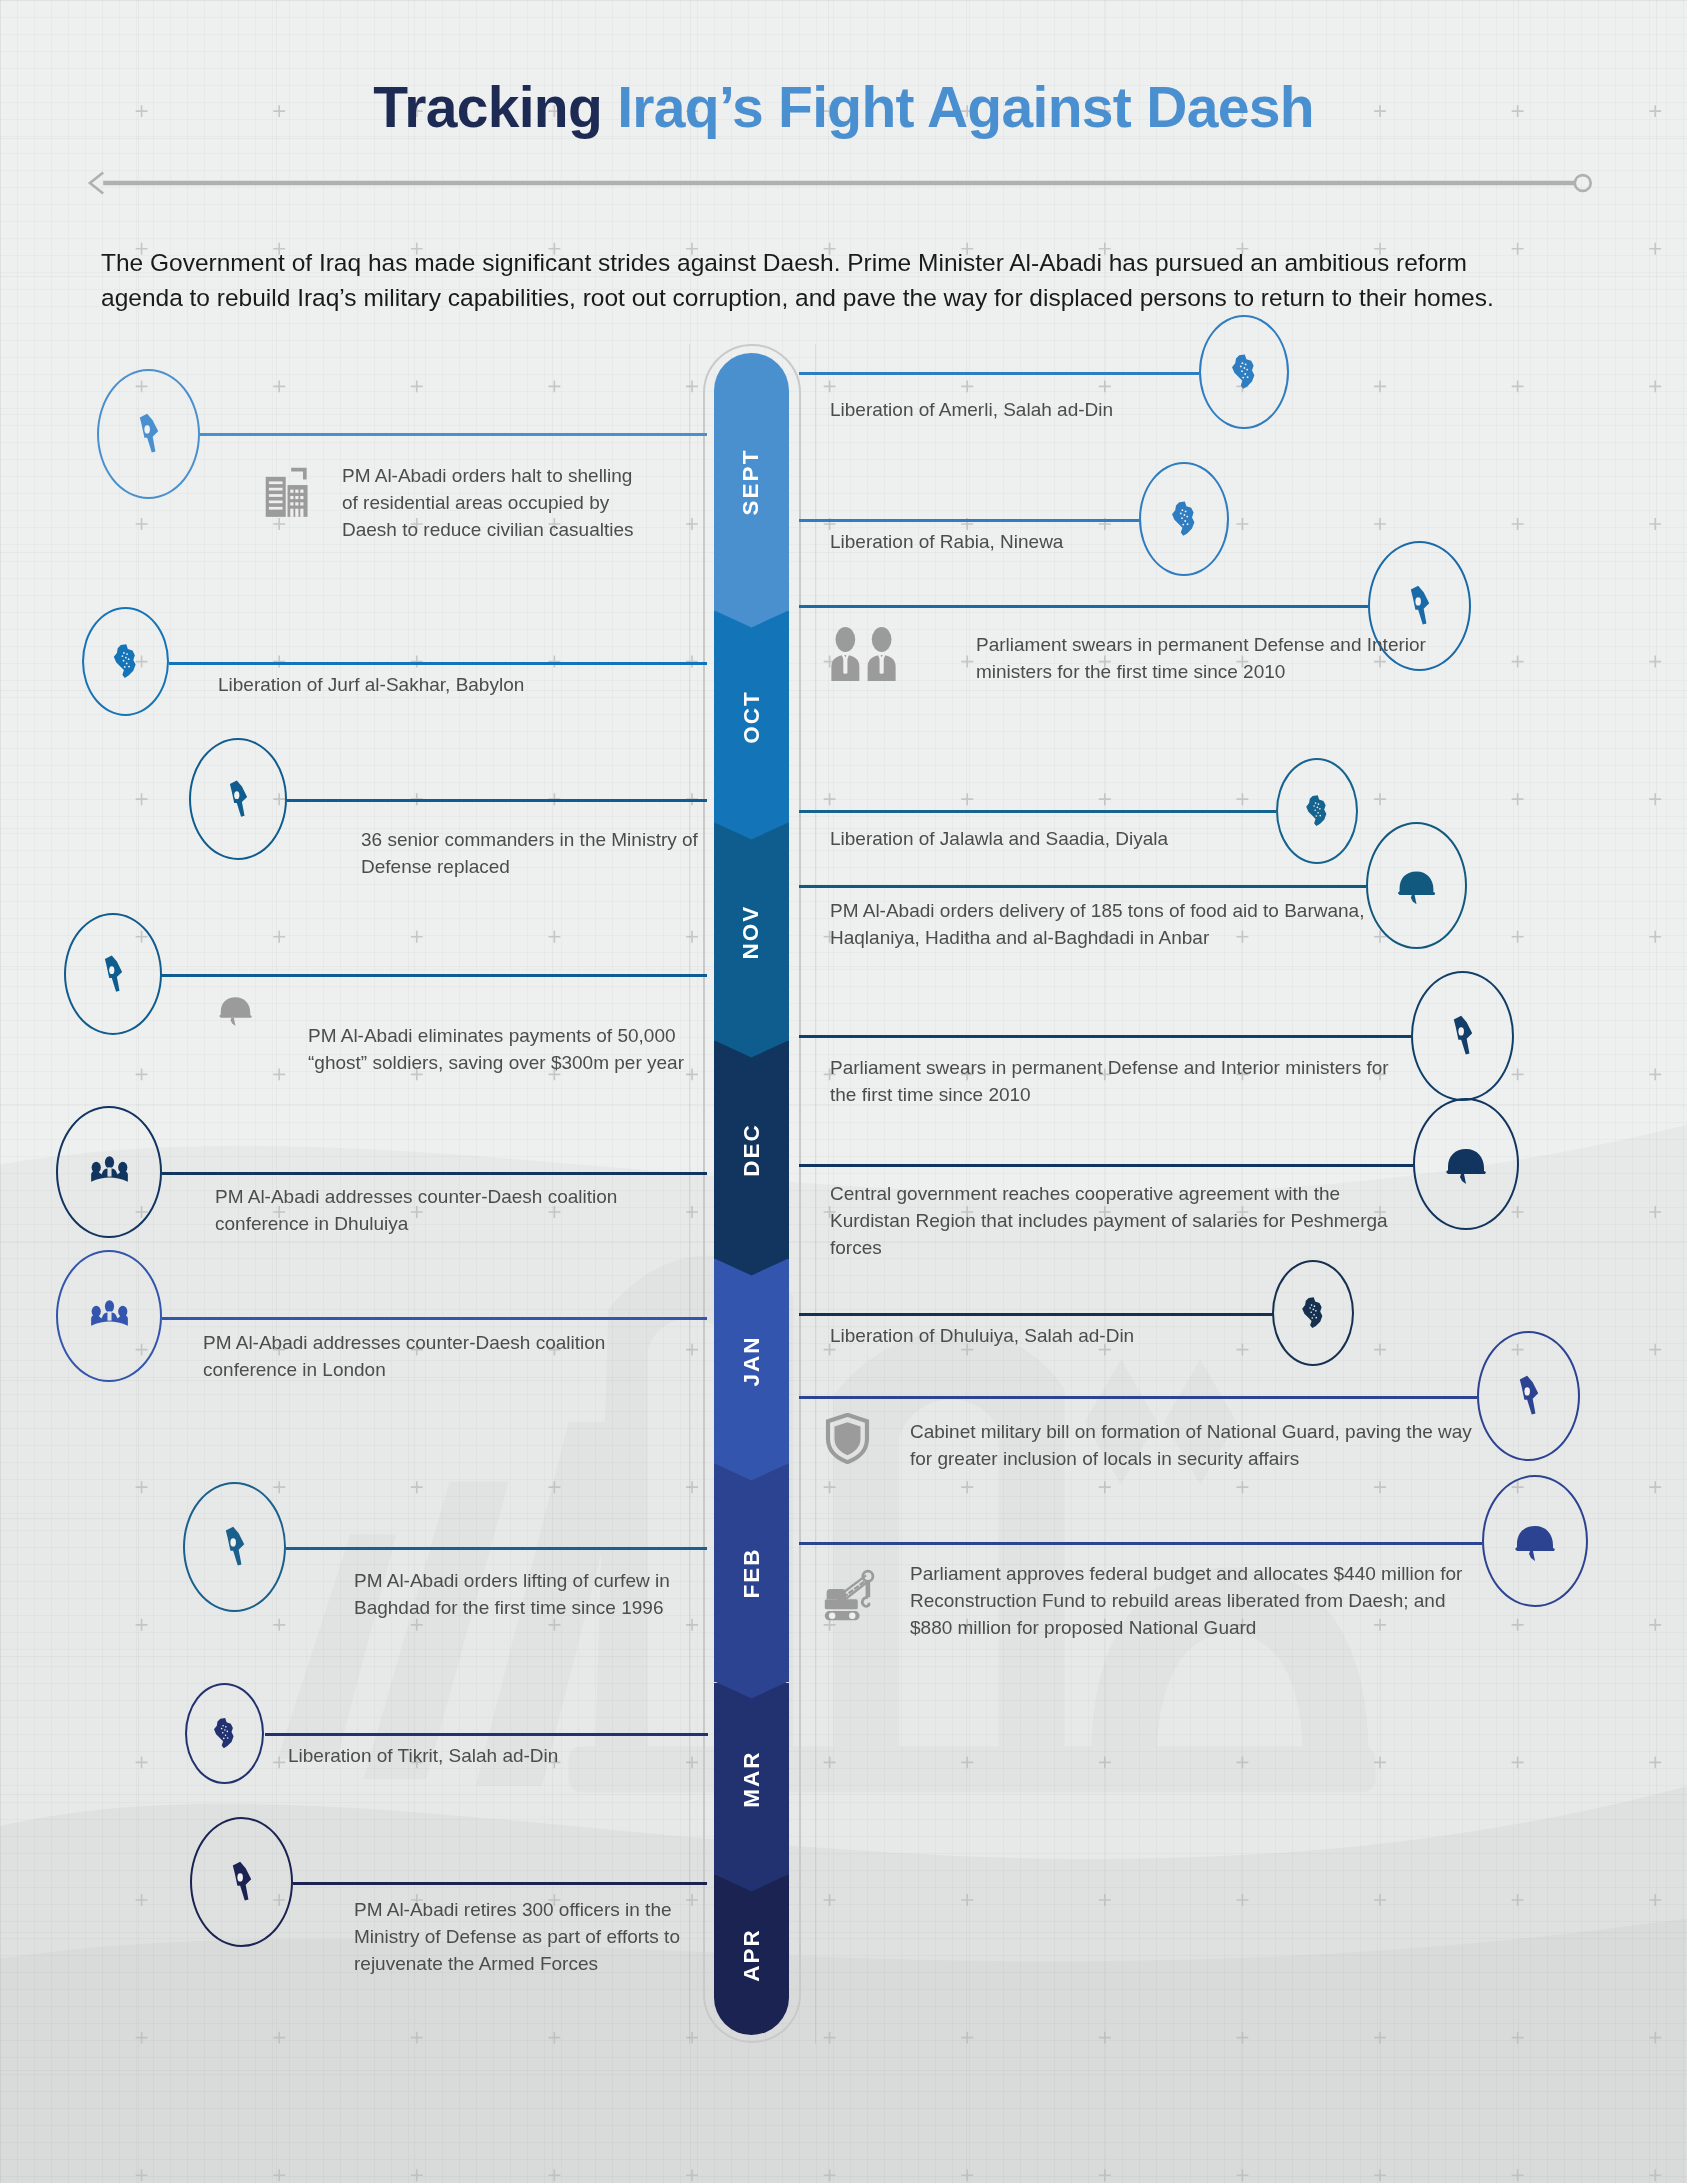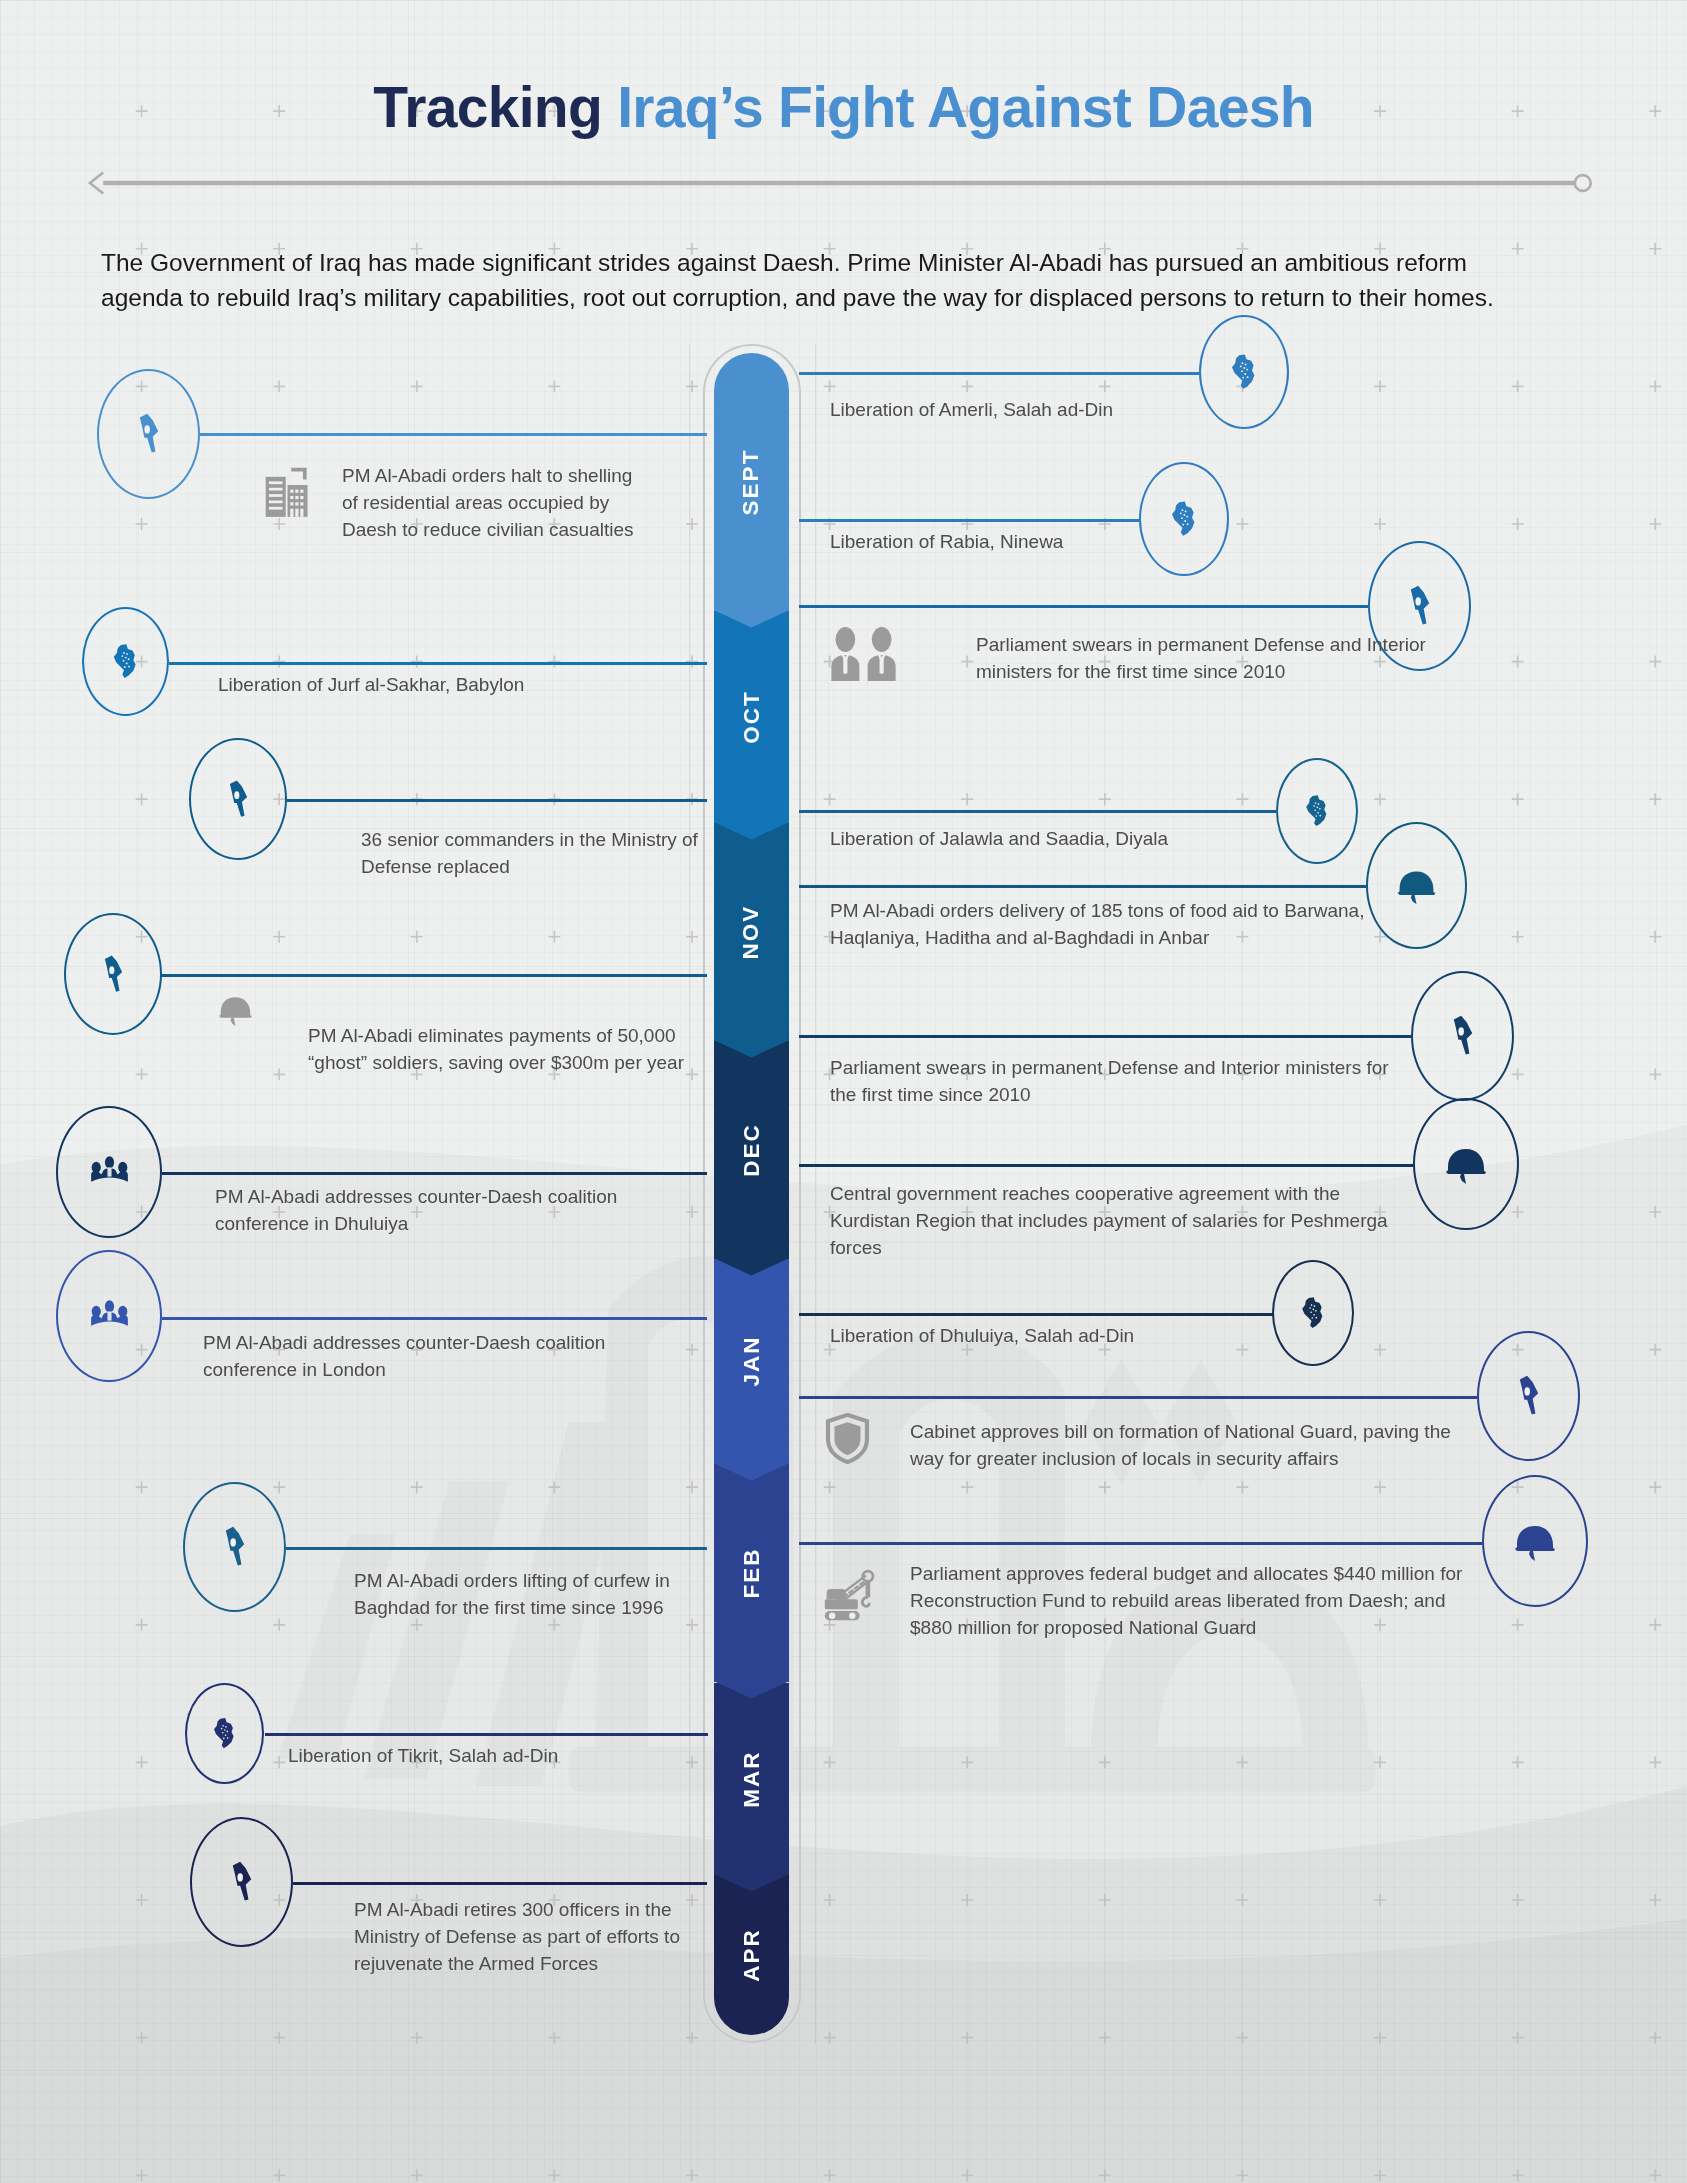--- a/index.html
+++ b/index.html
@@ -632,21 +632,21 @@
     <div class="bubble" style="width: 103px; height: 130px; left: 1477px; top: 1331px; border: 2.6px solid rgb(44, 67, 145);">
       <svg viewBox="0 0 100 100" width="46" height="46">
         <path d="M30 14 L46 6 L58 20 L70 44 L58 56 L64 88 L56 90 L46 58 L40 58 L34 30 Z" fill="#2c4391"></path>
         <ellipse cx="46" cy="40" rx="6" ry="9" fill="#f2f2f2"></ellipse>
       </svg>
     </div>
     <div class="evt-icon" style="left: 824px; top: 1413px;"><svg viewBox="0 0 100 110" width="47" height="51">
         <path d="M50 4 L92 18 L92 56 C92 82 72 98 50 106 C28 98 8 82 8 56 L8 18 Z" fill="none" stroke="#9b9b9b" stroke-width="9"></path>
         <path d="M50 20 L78 29 L78 56 C78 74 64 85 50 91 C36 85 22 74 22 56 L22 29 Z" fill="#9b9b9b"></path>
       </svg></div>
-    <div class="evt-text" style="left: 910px; top: 1419px; width: 562px;">Cabinet approves bill on formation of National Guard, paving the way for greater inclusion of locals in security affairs</div>
+    <div class="evt-text" style="left: 910px; top: 1419px; width: 562px;">Cabinet military bill on formation of National Guard, paving the way for greater inclusion of locals in security affairs</div>
     <div class="conn" style="background: rgb(44, 67, 145); top: 1542px; left: 799px; width: 683px;"></div>
     <div class="bubble" style="width: 106px; height: 132px; left: 1482px; top: 1475px; border: 2.6px solid rgb(44, 67, 145);">
       <svg viewBox="0 0 100 100" width="50" height="50">
         <path d="M50 20 C72 20 86 36 86 58 L86 64 L90 66 L88 70 L14 70 L10 66 L14 62 L14 56 C14 34 28 20 50 20 Z" fill="#2c4391"></path>
         <path d="M40 70 L46 70 L50 90 L42 84 L38 76 Z" fill="#2c4391"></path>
       </svg>
     </div>
     <div class="evt-icon" style="left: 820px; top: 1568px;"><svg viewBox="0 0 130 120" width="60" height="55">
         <g stroke="#9b9b9b" stroke-width="5" fill="none">
           <path d="M34 66 L100 16"></path>

